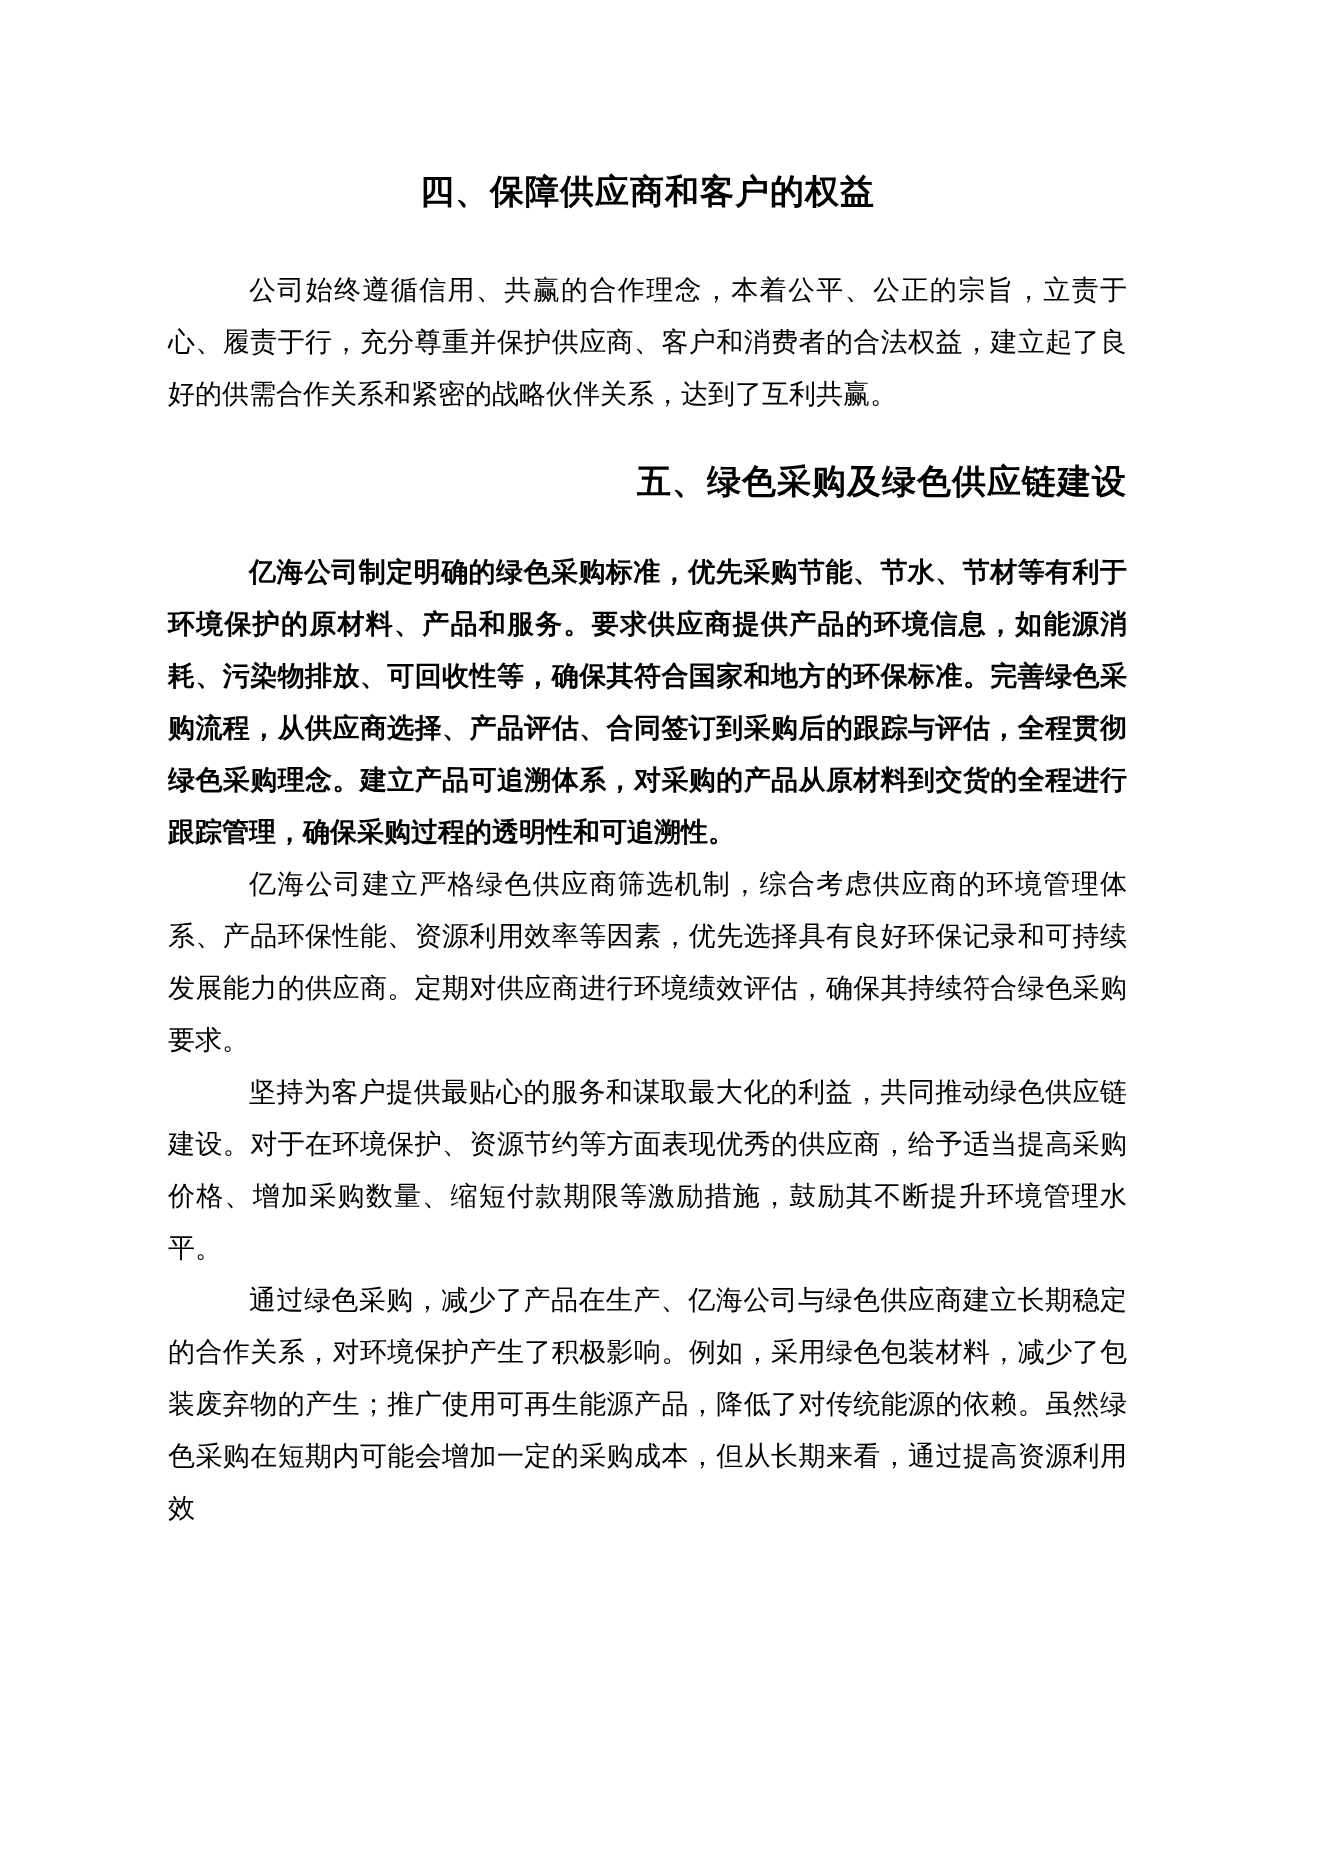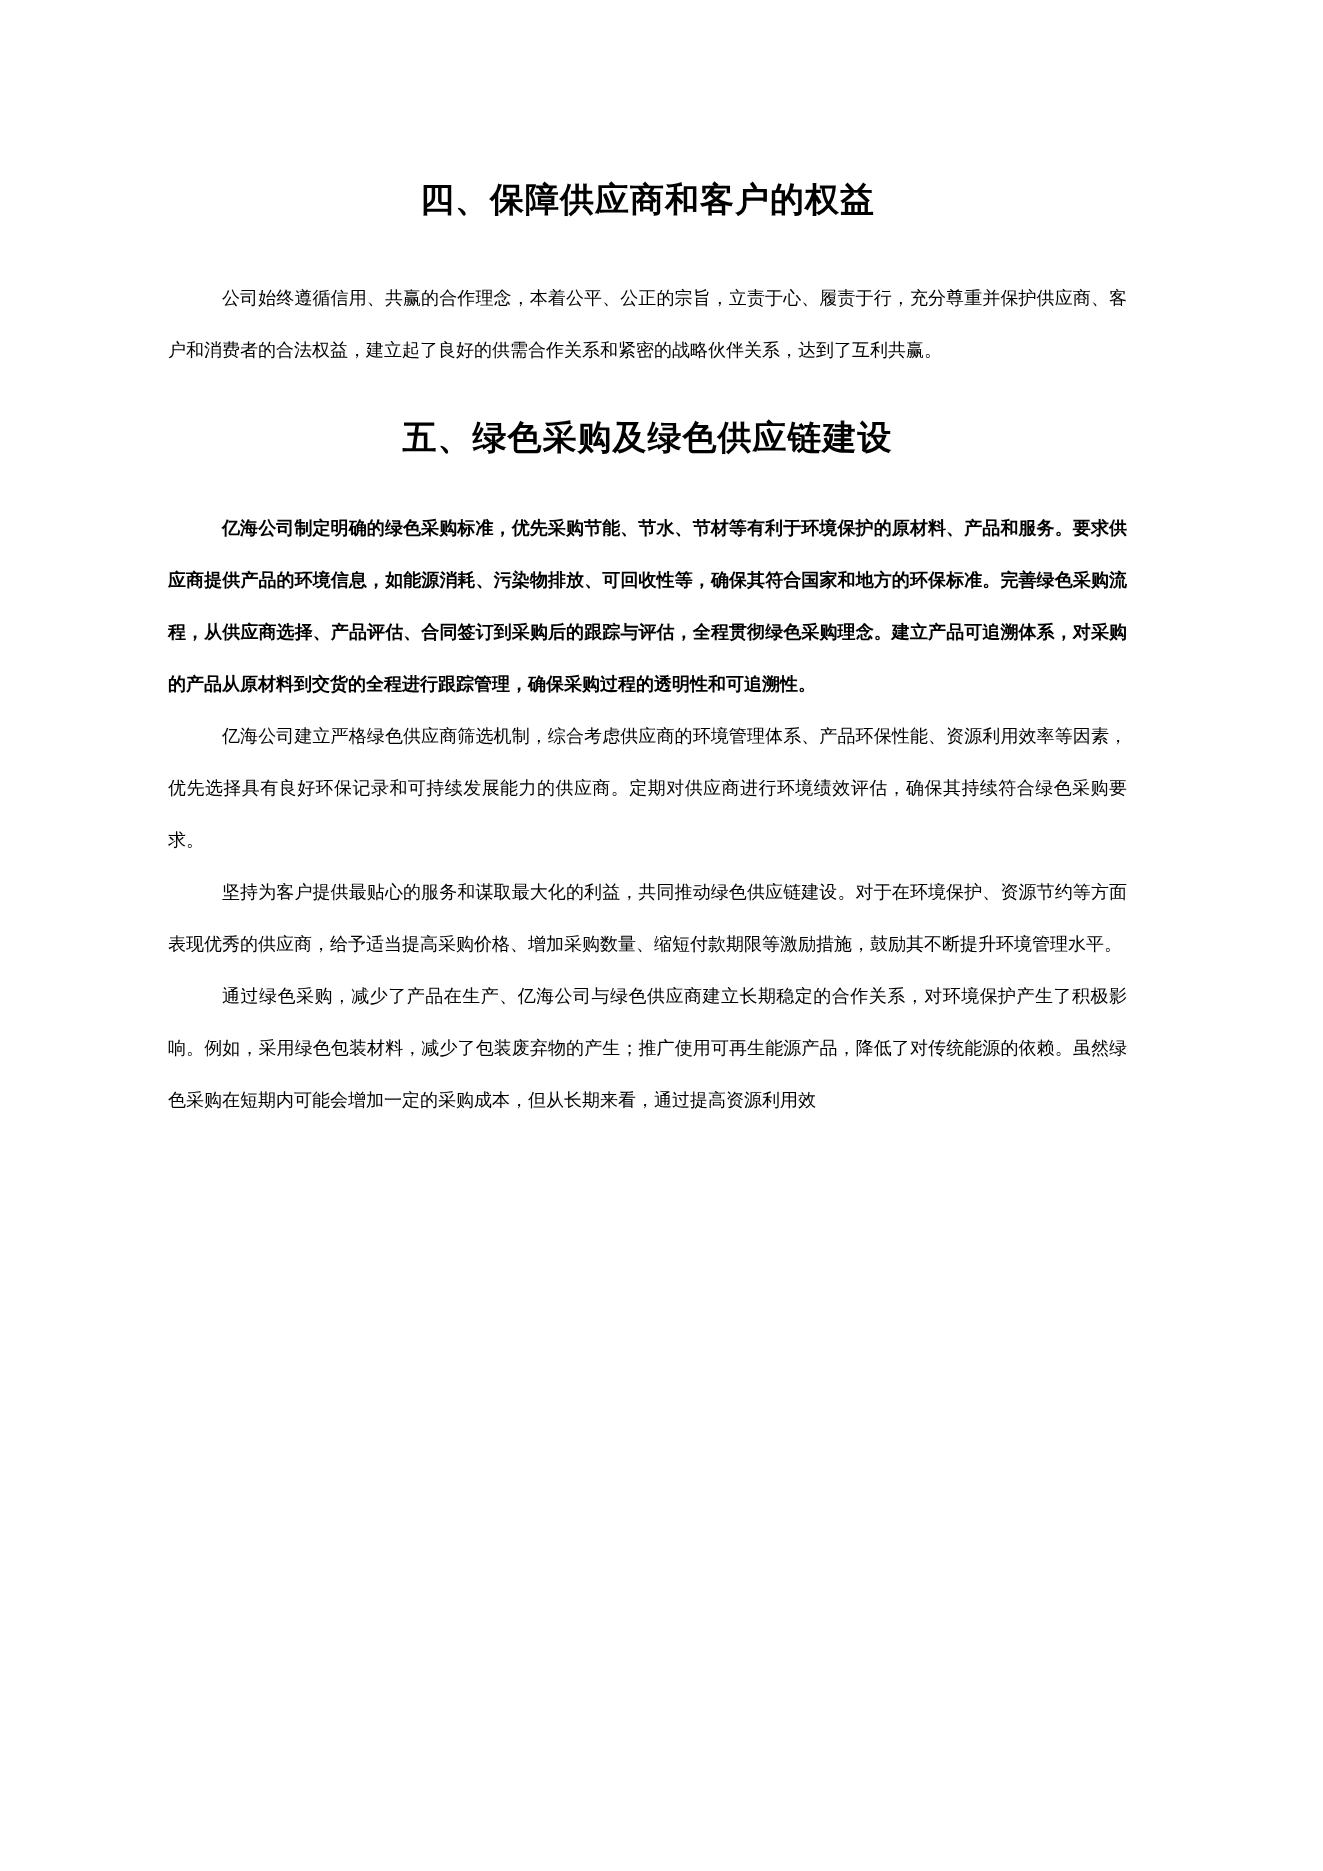--- a/index.html
+++ b/index.html
@@ -6,39 +6,39 @@
     margin: 0;
     padding: 0;
     background: #ffffff;
   }
   .page {
     position: relative;
     width: 1323px;
     height: 1871px;
     background: #ffffff;
     box-sizing: border-box;
-    padding: 8px 196px 0 168px;
+    padding: 0 196px 0 168px;
     overflow: hidden;
     color: #000000;
     font-family: "Liberation Serif", "DejaVu Serif", serif;
   }
   .heading {
     margin: 0;
     font-size: 34px;
     line-height: 40px;
     font-weight: 700;
     text-align: center;
     letter-spacing: 1px;
     color: #000000;
   }
   .heading.h-s4 { margin-top: 172px; }
-  .heading.h-s5 { margin-top: 42px; }
+  .heading.h-s5 { margin-top: 42px; text-align: right; }
   .para {
     margin: 0;
-    font-size: 18px;
+    font-size: 27px;
     line-height: 52px;
     text-align: justify;
     text-justify: inter-ideograph;
     text-indent: 3em;
     word-break: break-all;
     color: #000000;
   }
   .para.p-first-s4 { margin-top: 52px; }
   .para.p-first-s5 { margin-top: 44px; font-weight: bold; }
 </style>

